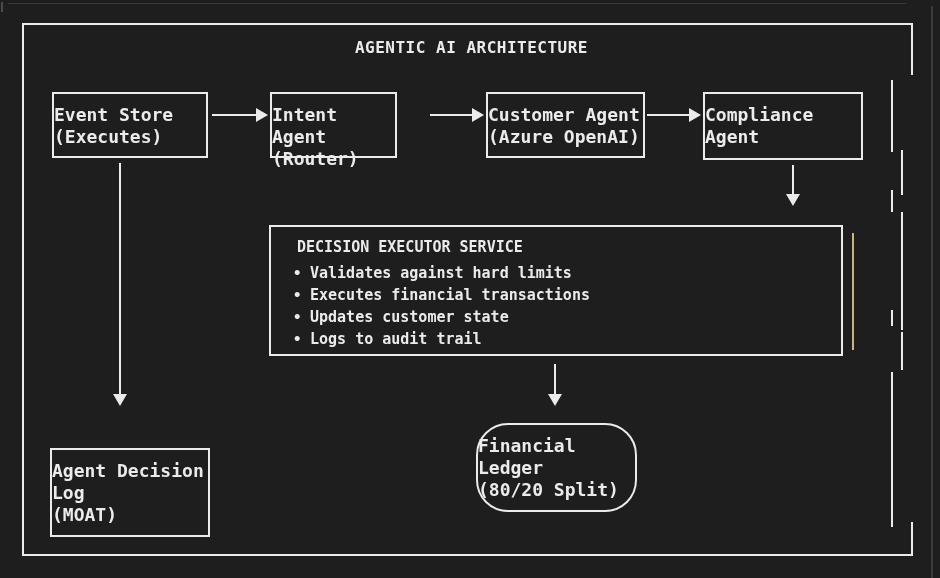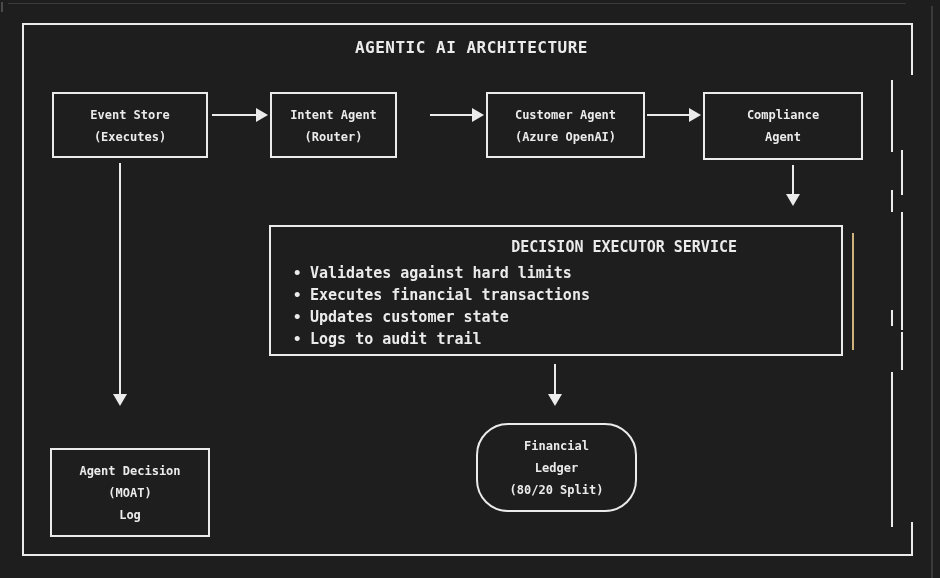--- a/index.html
+++ b/index.html
@@ -12,21 +12,21 @@
   .stage{
     position:relative;width:940px;height:578px;overflow:hidden;
     background:var(--background);
     font-family:"DejaVu Sans Mono","Liberation Mono",monospace;
     font-weight:bold;color:var(--stroke);
   }
   .hline{position:absolute;height:2px;background:var(--stroke);}
   .vline{position:absolute;width:2px;background:var(--stroke);}
   .box{
     position:absolute;border:2px solid var(--stroke);box-sizing:border-box;
-    text-align:center;font-size:12px;line-height:22px;
+    font-size:18px;line-height:22px;
   }
   .box .pad{padding-top:10px;}
   .head-right{
     position:absolute;width:0;height:0;
     border-left:12px solid var(--stroke);
     border-top:7px solid transparent;border-bottom:7px solid transparent;
   }
   .head-down{
     position:absolute;width:0;height:0;
     border-top:12px solid var(--stroke);
@@ -38,21 +38,21 @@
   }
   .dash{position:absolute;width:2px;background:var(--stroke);}
   .title{
     position:absolute;left:288px;top:38px;width:300px;text-align:right;
     font-size:16px;letter-spacing:0.5px;
   }
   .exec{
     position:absolute;left:269px;top:225px;width:574px;height:131px;
     border:2px solid var(--stroke);box-sizing:border-box;font-size:15px;
   }
-  .exec-title{position:absolute;left:26px;top:11px;width:440px;text-align:right;font-size:15px;}
+  .exec-title{position:absolute;left:26px;top:11px;width:440px;text-align:left;font-size:15px;}
   .exec-list{position:absolute;left:22px;top:35px;margin:0;padding:0;list-style:none;}
   .exec-list li{display:flex;height:22px;line-height:22px;align-items:center;}
   .exec-list .dot{width:10px;margin-right:7px;font-size:14px;}
   .win-top{position:absolute;left:8px;top:3px;width:898px;height:1px;background:var(--frame-edge);}
   .win-right{position:absolute;left:931px;top:6px;width:2px;height:572px;background:var(--frame-edge);}
   .win-tick{position:absolute;left:1px;top:2px;width:2px;height:10px;background:#4a4a4a;}
 </style>
 </head>
 <body>
 
@@ -153,22 +153,22 @@
   <div class="dash" style="left:852px;top:233px;height:117px;background:var(--accent-dash);"></div>
 
   <div>
     <div class="vline" style="left:554px;top:364px;height:30px;"></div>
     <div class="head-down" style="left:548px;top:394px;"></div>
   </div>
 
   <div class="box" style="left:50px;top:423px;width:160px;height:89px;margin-top:25px;">
     <div class="pad">
       <div>Agent Decision</div>
+      <div>Log</div>
       <div>(MOAT)</div>
-      <div>Log</div>
     </div>
   </div>
 
   <div class="box" style="left:476px;top:423px;width:161px;height:89px;border-radius:32px;">
     <div class="pad">
       <div>Financial</div>
       <div>Ledger</div>
       <div>(80/20 Split)</div>
     </div>
   </div>

